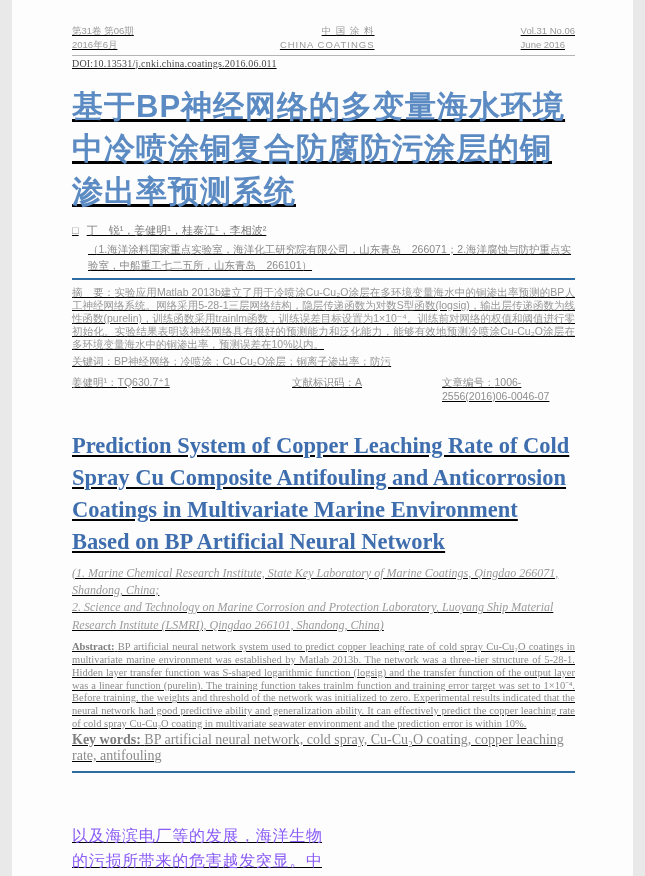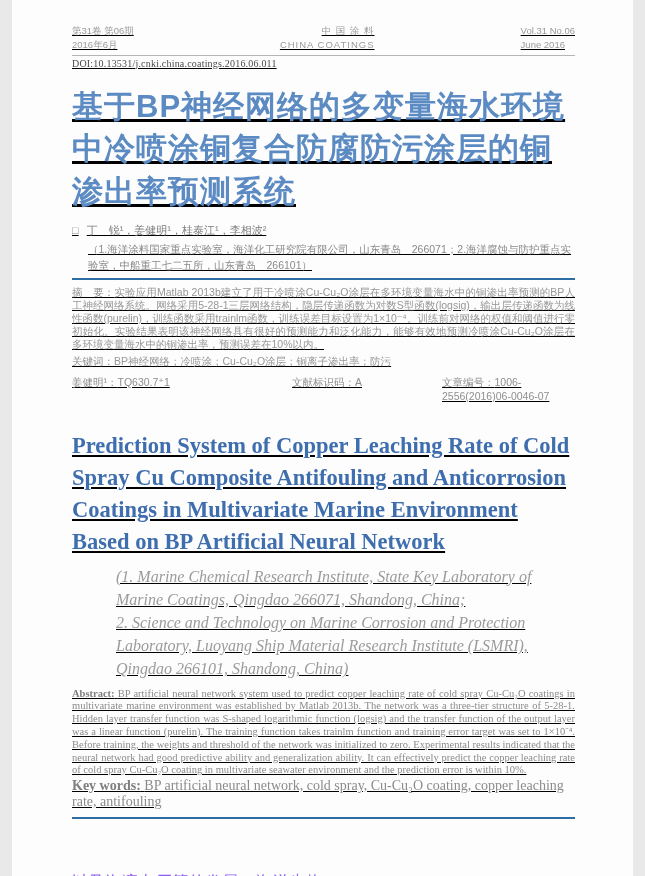--- a/index.html
+++ b/index.html
@@ -101,23 +101,22 @@
     margin-top: 10px;
     color: #8c8c8c;
     font-size: 11px;
     letter-spacing: 0.2px;
   }
   .affil-en {
     margin-top: 7px;
     font-family: "Liberation Serif", serif;
     font-style: italic;
     color: #9b9b9b;
-    font-size: 16px;
+    font-size: 12px;
     line-height: 1.45;
-    margin-left: 44px;
   }
   .affil-en p { margin: 0; }
   .abstract-en {
     margin-top: 7px;
     font-family: "Liberation Serif", serif;
     color: #8b8b8b;
     font-size: 10.5px;
     line-height: 1.22;
     text-align: justify;
   }

